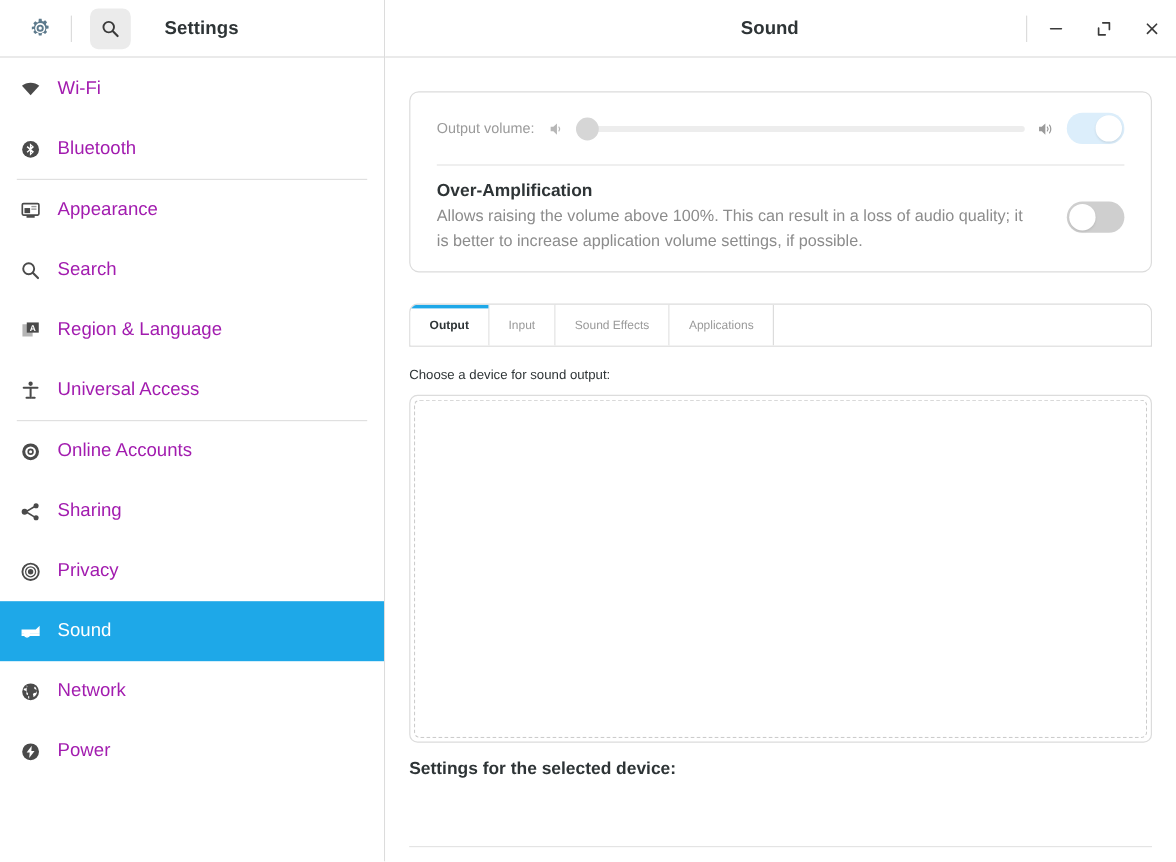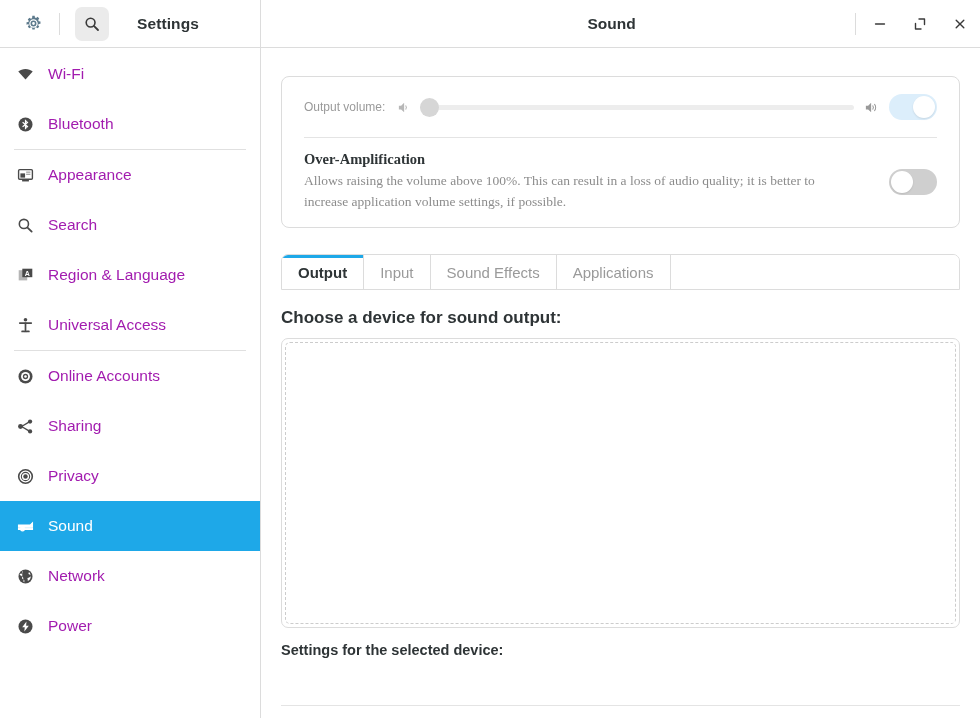--- a/index.html
+++ b/index.html
@@ -8,21 +8,21 @@
     font-family: "Liberation Sans", sans-serif;
     background: #ffffff;
     overflow: hidden;
     -webkit-font-smoothing: antialiased;
   }
 
   #app { display: flex; width: 980px; height: 718px; position: relative; }
 
   
   #sidebar {
-    width: 261px; height: 718px;
+    width: 321px; height: 718px;
     background: #ffffff;
     border-right: 1px solid #dcdcdc;
     display: flex; flex-direction: column;
     position: relative;
   }
 
   .sidebar-header {
     height: 48px; min-height: 48px;
     display: flex; align-items: center;
     padding: 0 8px;
@@ -179,21 +179,21 @@
     background: #ffffff;
     box-shadow: 0 1px 2px rgba(0,0,0,0.10);
   }
 
   .frame-div { height: 1px; background: #e4e4e4; margin: 0 22px; }
 
   .amp-row {
     display: flex; align-items: center;
     padding: 13px 22px 15px 22px;
   }
-  .amp-text { flex: 1; padding-right: 16px; font-family: Liberation Serif, serif; }
+  .amp-text { flex: 1; padding-right: 16px; }
   .amp-title {
     font-size: 14.5px; font-weight: bold; color: #2e3436;
     margin-bottom: 3px;
   }
   .amp-desc {
     font-size: 13.5px; color: #8c8c8c; line-height: 1.52;
     max-width: 520px;
   }
 
   
@@ -203,42 +203,42 @@
     border: 1px solid #dcdcdc;
     border-bottom: 1px solid #dcdcdc;
     border-radius: 7px 7px 0 0;
     background: #ffffff;
     height: 36px;
     overflow: hidden;
   }
   .tab {
     display: flex; align-items: center; justify-content: center;
     padding: 0 16px;
-    font-size: 15px;
+    font-size: 10px;
     color: #9a9a9a;
     border-right: 1px solid #dcdcdc;
     cursor: pointer;
     position: relative;
     background: #ffffff;
     white-space: nowrap;
   }
   .tab.active {
     color: #2e3436;
     font-weight: bold;
   }
   .tab.active::before {
     content: "";
     position: absolute; top: 0; left: 0; right: 0;
     height: 3px; background: #1ea8e8;
   }
   .tab-filler { flex: 1; background: #ffffff; }
 
   .tab-content { padding-top: 18px; }
   .section-label {
-    font-size: 17px; font-weight: bold; color: #2e3436;
+    font-size: 11px; font-weight: normal; color: #2e3436;
     margin-bottom: 10px;
   }
   .device-list {
     height: 290px;
     border: 1px solid #dcdcdc;
     border-radius: 7px;
     background: #ffffff;
     padding: 3px;
   }
   .device-list-inner {

